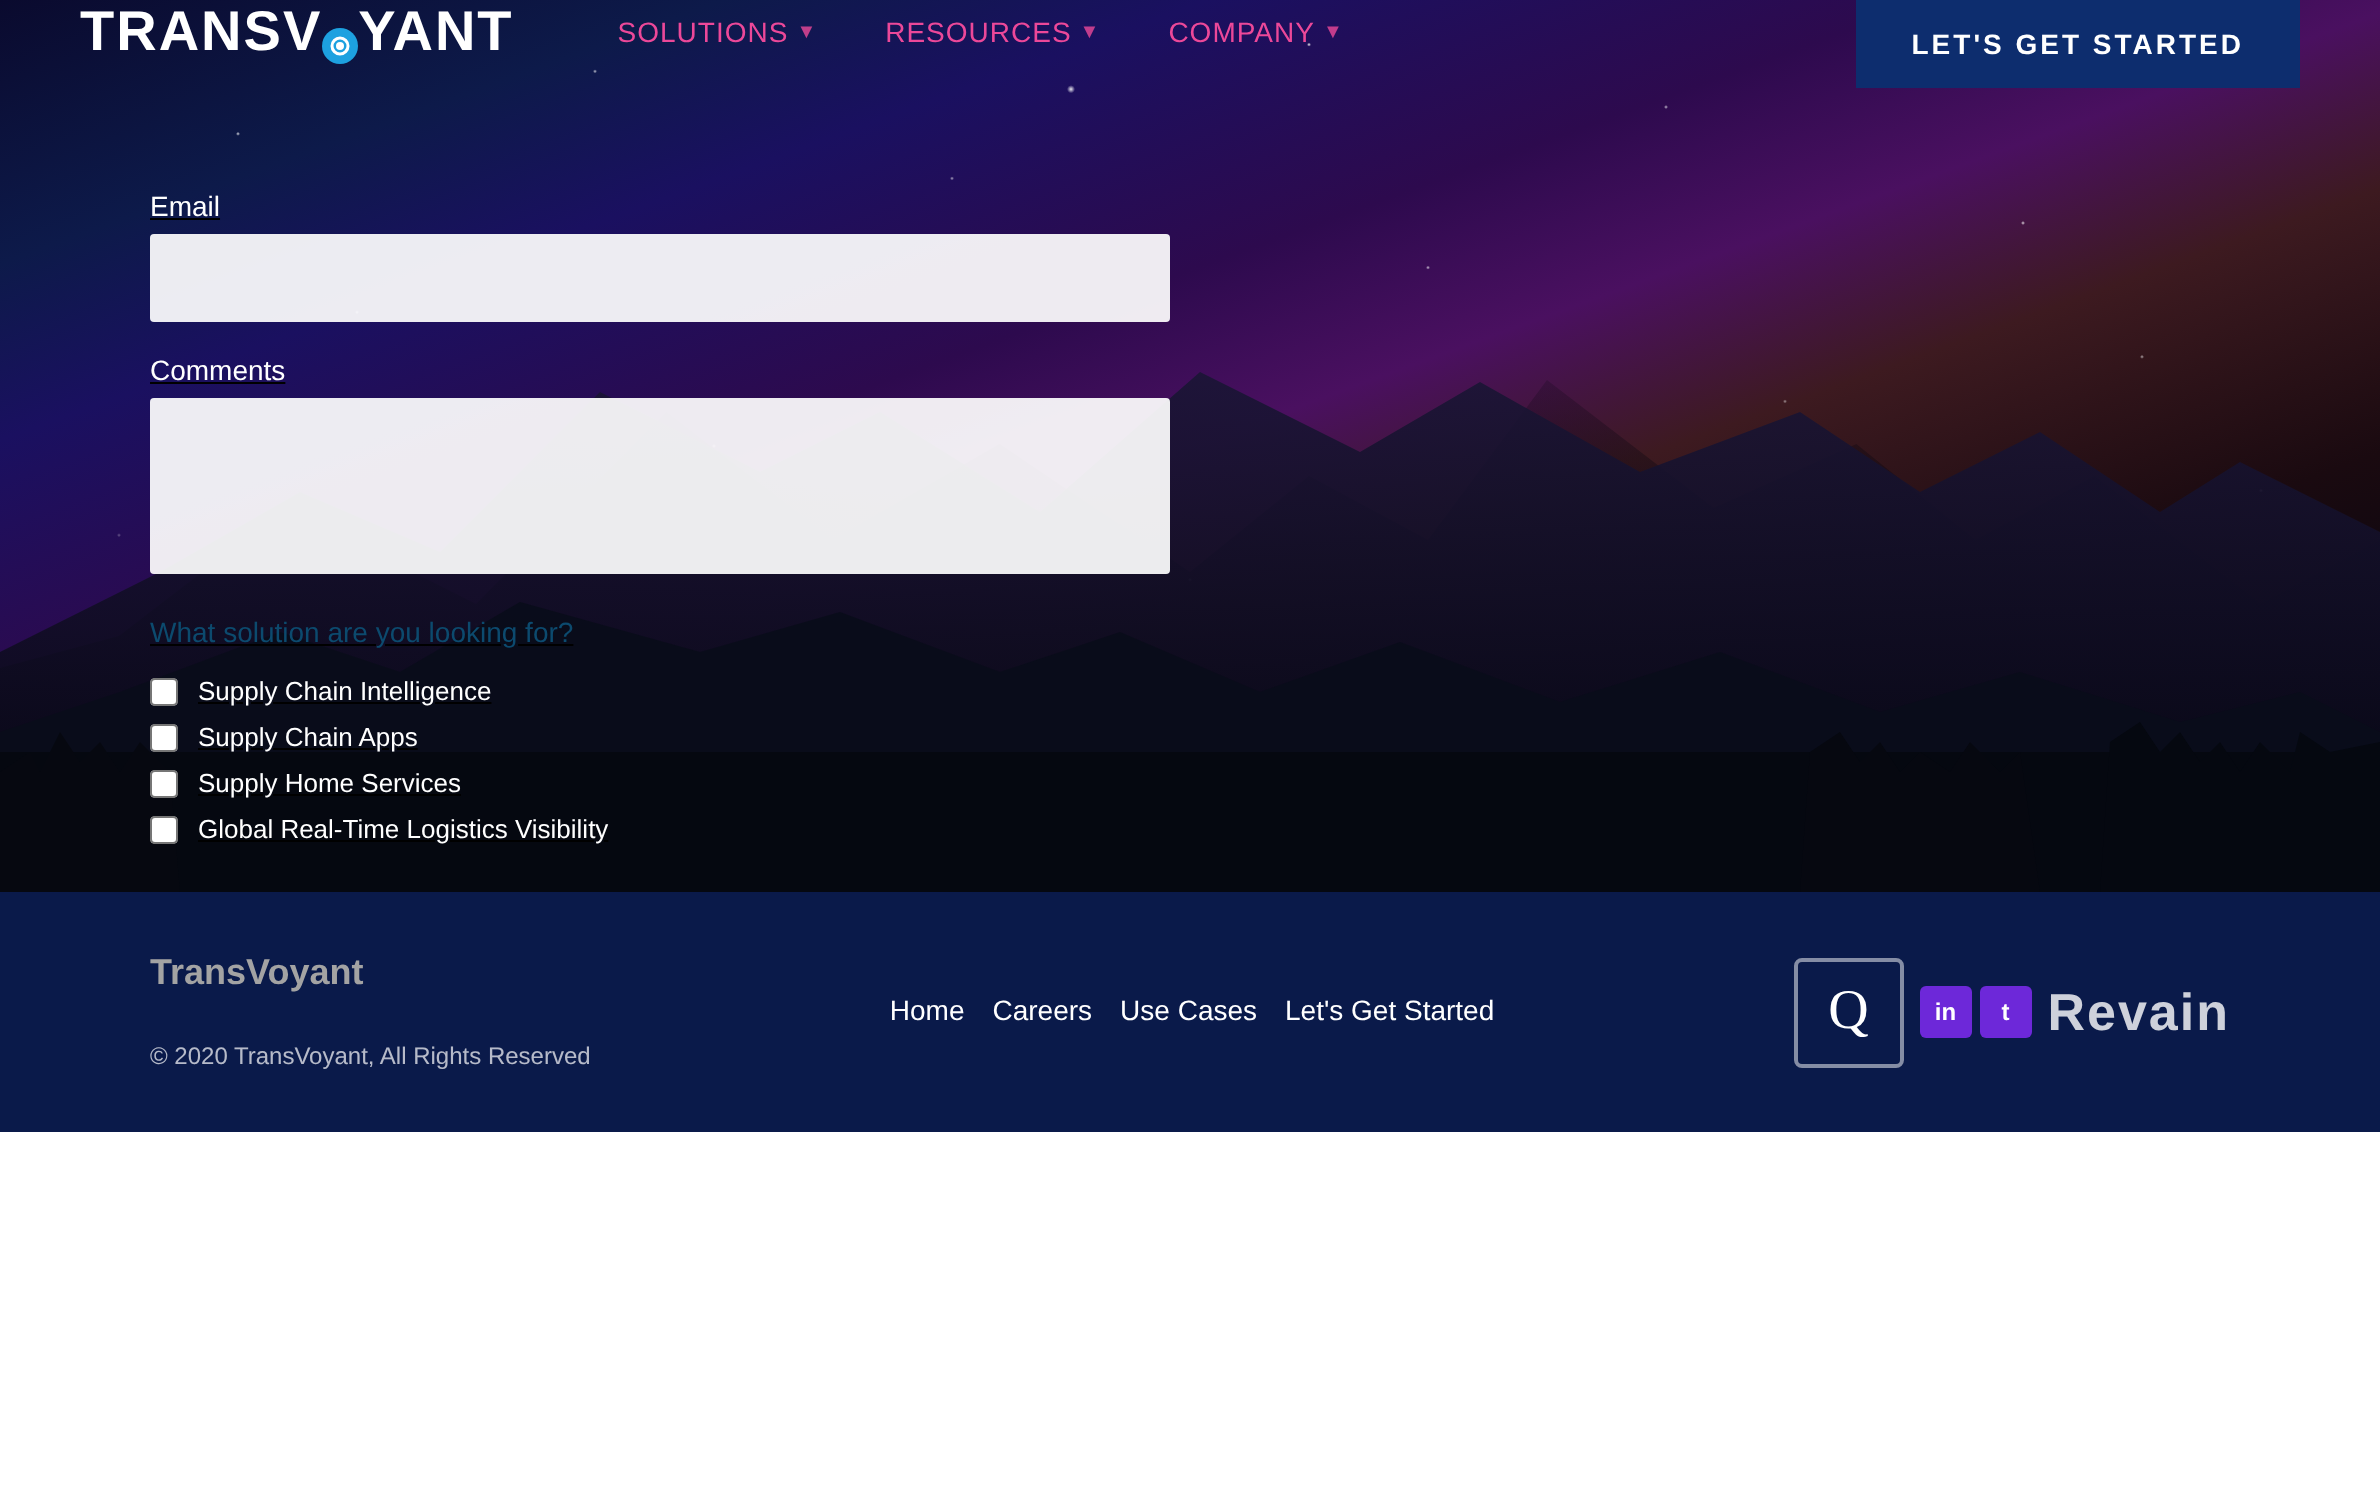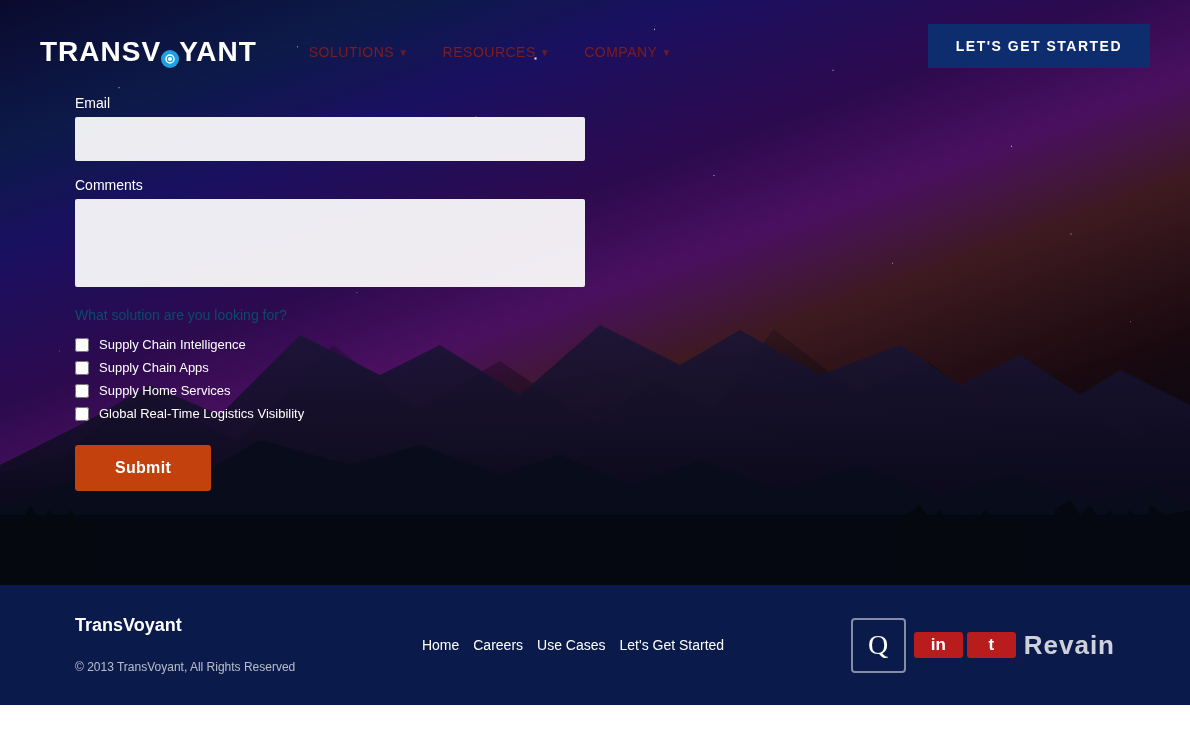--- a/index.html
+++ b/index.html
@@ -4,21 +4,21 @@
   <style>
     * { margin: 0; padding: 0; box-sizing: border-box; }
     body { font-family: Arial, sans-serif; width: 1190px; min-height: 753px; overflow-x: hidden; }
 
     
     .navbar {
       position: absolute;
       top: 0; left: 0; right: 0;
       z-index: 10;
       display: flex;
-      align-items: flex-end;
+      align-items: flex-start;
       padding: 0 40px;
       height: 68px;
       background: transparent;
     }
     .navbar-logo {
       display: flex;
       align-items: center;
     }
     .logo-text {
       font-size: 28px;
@@ -27,21 +27,21 @@
       letter-spacing: 1px;
     }
     .nav-links {
       display: flex;
       align-items: center;
       gap: 10px;
       margin-left: 40px;
       list-style: none;
     }
     .nav-links li a {
-      color: #7f1d1d;
+      color: #ec4899;
       text-decoration: none;
       font-size: 14px;
       font-weight: 500;
       letter-spacing: 0.5px;
       padding: 8px 12px;
       display: flex;
       align-items: center;
       gap: 4px;
     }
     .nav-links li a .chevron {
@@ -58,25 +58,26 @@
       font-weight: 700;
       letter-spacing: 1.5px;
       cursor: pointer;
       text-transform: uppercase;
     }
 
     
     .hero {
       position: relative;
       width: 1190px;
-      height: 585px;
+      height: 446px;
       overflow: hidden;
       display: flex;
       align-items: flex-start;
       padding-top: 85px;
+      text-decoration: underline;
     }
     .hero-bg {
       position: absolute;
       top: 0; left: 0; right: 0; bottom: 0;
       background: linear-gradient(
         160deg,
         #0a0a2e 0%,
         #0d1a4a 15%,
         #1a1060 25%,
         #2d0a4e 40%,
@@ -213,21 +214,21 @@
       display: flex;
       align-items: center;
       padding: 0 75px;
       gap: 0;
     }
     .footer-brand {
       flex-shrink: 0;
     }
     .footer-logo-text {
       font-size: 18px;
-      color: #ffffff;
+      color: #a3a3a3;
       font-weight: 600;
       margin-bottom: 22px;
     }
     .footer-copy {
       font-size: 12px;
       color: rgba(255,255,255,0.7);
       line-height: 1.5;
     }
     .footer-nav {
       display: flex;
@@ -271,29 +272,29 @@
       font-size: 26px;
       color: rgba(255,255,255,0.8);
       font-weight: 700;
       letter-spacing: 1px;
     }
     .social-icons {
       display: flex;
       gap: 4px;
     }
     .social-icon {
-      width: 49px;
+      width: 26px;
       height: 26px;
-      background: #b91c1c;
+      background: #6d28d9;
       border-radius: 3px;
       display: flex;
       align-items: center;
       justify-content: center;
       color: white;
-      font-size: 17px;
+      font-size: 12px;
       font-weight: 700;
       cursor: pointer;
     }
   </style>
 </head>
 <body>
 
 <nav class="navbar">
   <div class="navbar-logo">
     <span class="logo-text">
@@ -389,21 +390,21 @@
         <span>Global Real-Time Logistics Visibility</span>
       </label>
     </div>
     <button class="submit-btn">Submit</button>
   </div>
 </section>
 
 <footer class="footer">
   <div class="footer-brand">
     <div class="footer-logo-text">TransVoyant</div>
-    <div class="footer-copy">© 2013 TransVoyant, All Rights Reserved</div>
+    <div class="footer-copy">© 2020 TransVoyant, All Rights Reserved</div>
   </div>
   <ul class="footer-nav">
     <li>
       <a href="#">Home</a>
     </li>
     <li>
       <a href="#">Careers</a>
     </li>
     <li>
       <a href="#">Use Cases</a>

